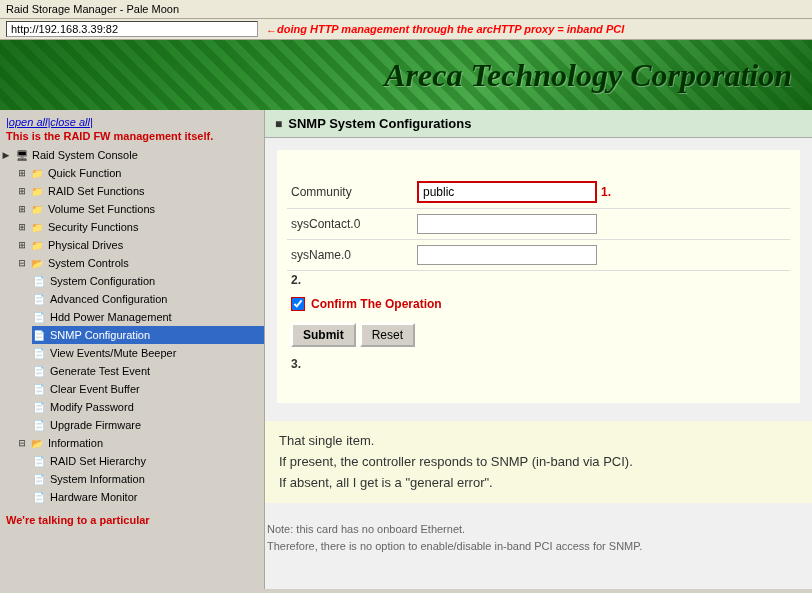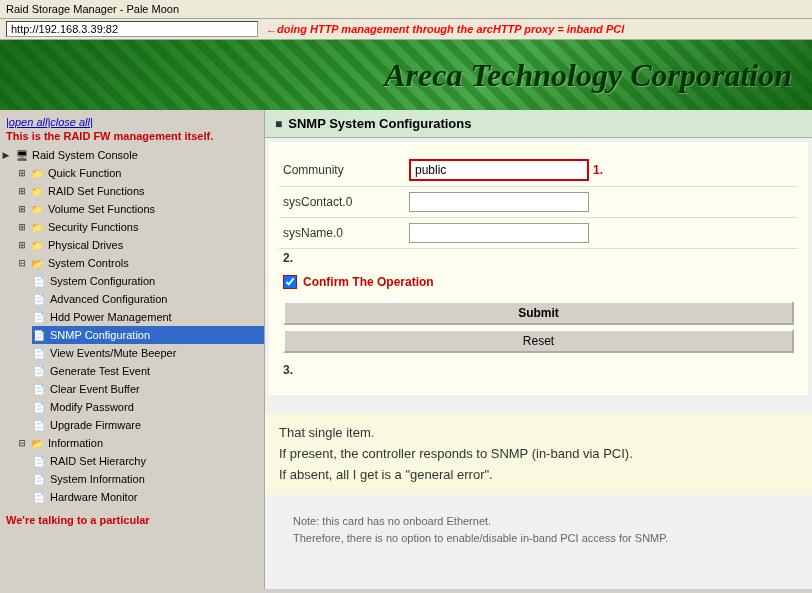--- a/index.html
+++ b/index.html
@@ -168,22 +168,22 @@
     }
     .panel-header-title {
       font-size: 13px;
       font-weight: bold;
       color: #000;
     }
 
     
     .form-area {
       background: #fffff0;
-      margin: 4px;
-      padding: 12px 10px;
+      margin: 12px;
+      padding: 26px 10px;
     }
     .form-row {
       display: flex;
       align-items: center;
       border-bottom: 1px solid #ddd;
       padding: 5px 0;
     }
     .form-label {
       width: 130px;
       font-size: 12px;
@@ -226,21 +226,20 @@
     .confirm-label {
       font-size: 12px;
       font-weight: bold;
       color: #cc0000;
     }
 
     .button-row {
       display: flex;
       gap: 4px;
       padding: 4px 4px 8px;
-      flex-direction: column;
     }
     .btn-submit {
       background: #d4d0c8;
       border: 2px outset #fff;
       padding: 3px 10px;
       font-size: 12px;
       cursor: pointer;
       font-weight: bold;
     }
     .btn-reset {
@@ -254,21 +253,21 @@
     .description-area {
       background: #f9f9e0;
       padding: 10px 14px;
       font-size: 13px;
       color: #333;
       line-height: 1.6;
       margin-top: 18px;
     }
 
     .note-area {
-      padding: 8px 28px;
+      padding: 8px 2px;
       font-size: 11px;
       color: #666;
       line-height: 1.5;
       margin-top: 10px;
     }
 
     .annotation-2 {
       padding: 2px 4px;
       font-size: 12px;
       font-weight: bold;

